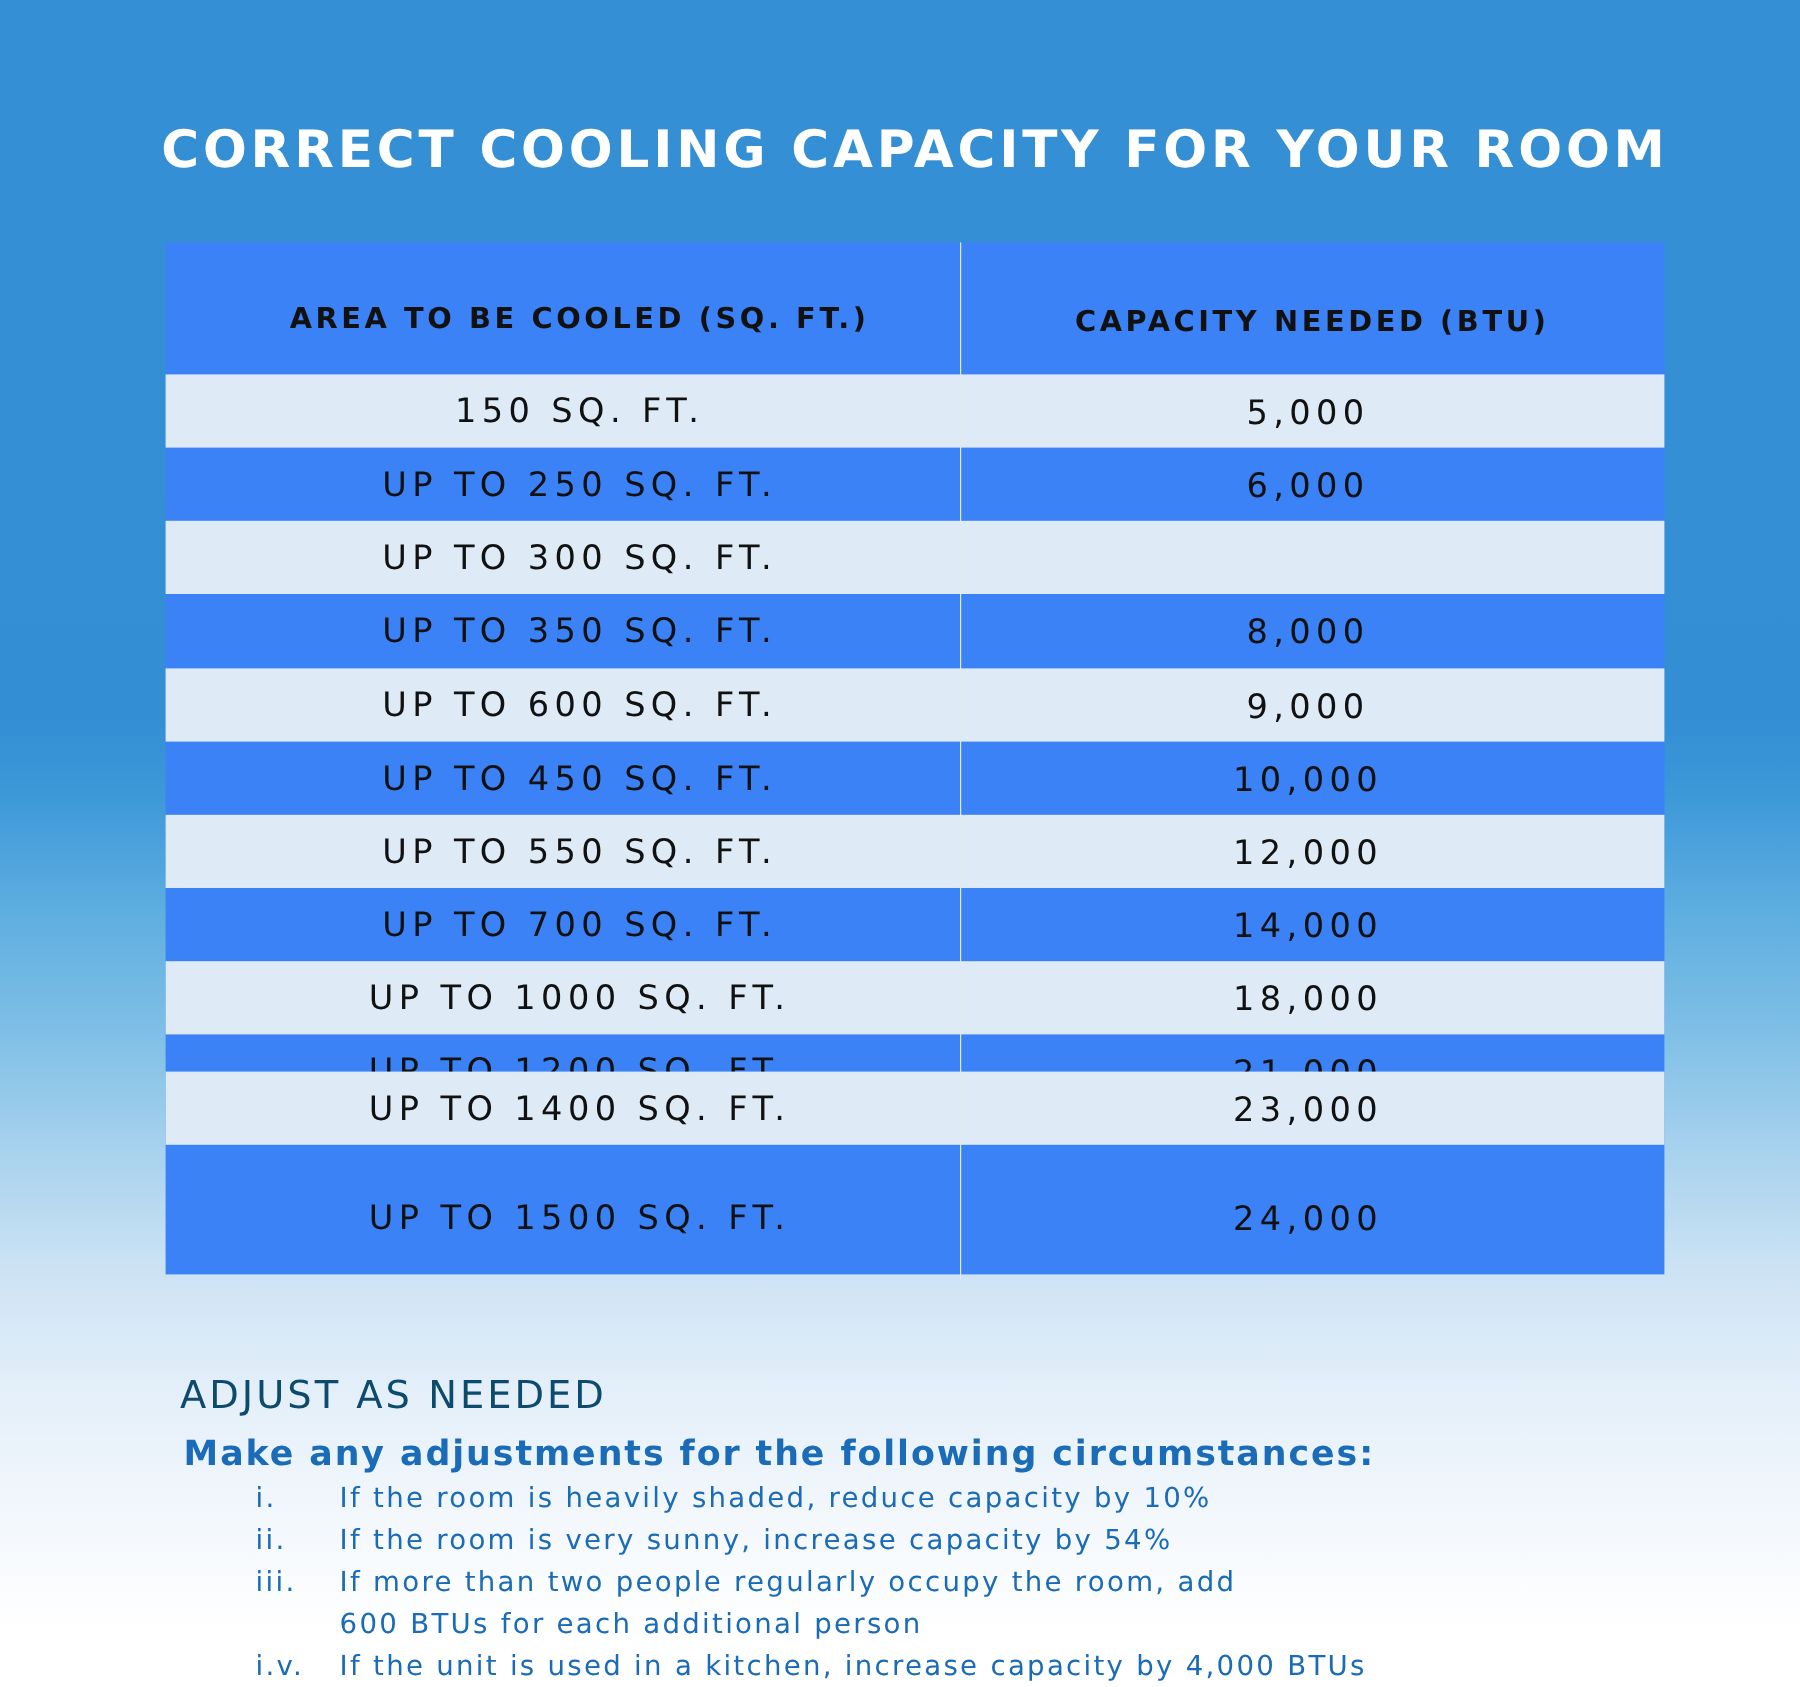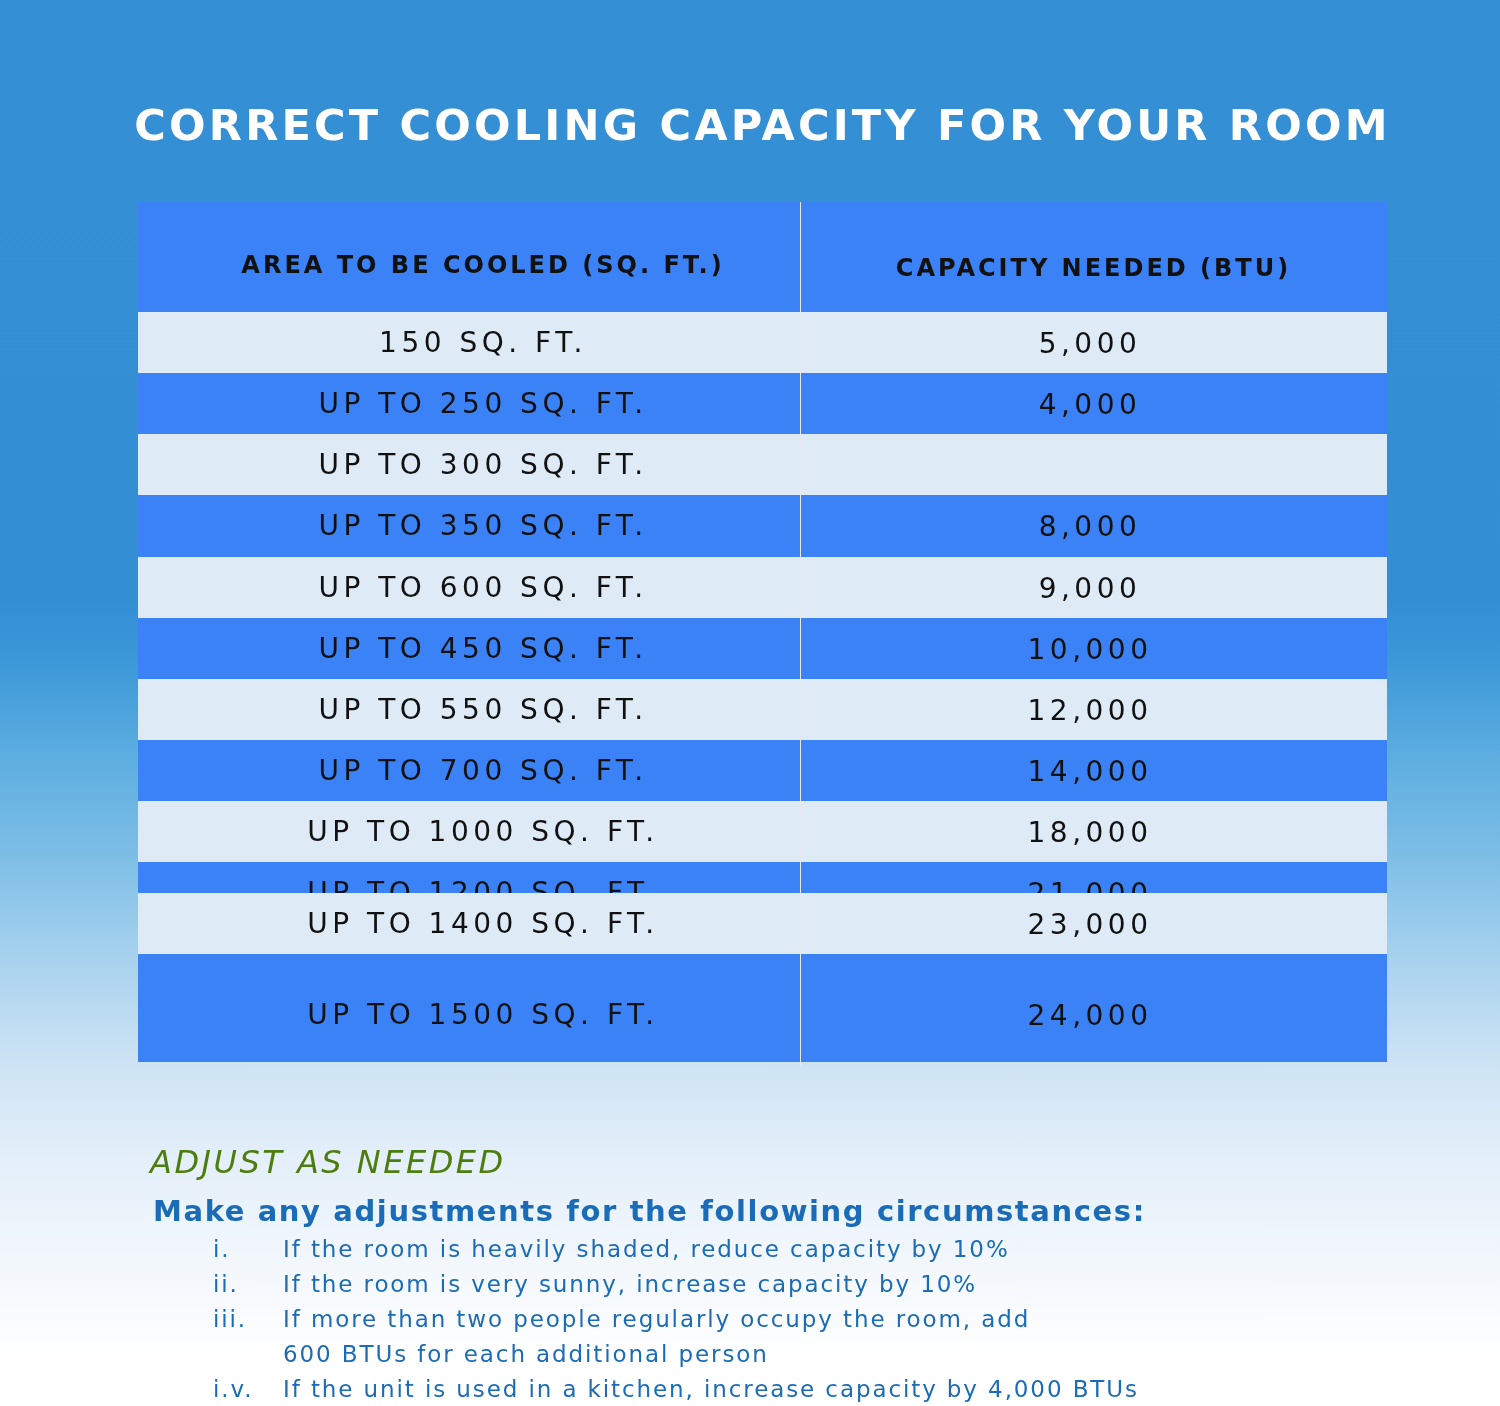--- a/index.html
+++ b/index.html
@@ -33,21 +33,21 @@
     position:absolute; left:0; width:1249px; height:61px;
   }
   .row.shade { background:#deebf6; }
   .cell {
     position:absolute; top:0; height:61px; display:flex; align-items:center; justify-content:center;
     font-size:28px; letter-spacing:4.5px; color:#111;
   }
   .cell.area { left:0; width:690px; padding-top:0; box-sizing:border-box; }
   .cell.btu { left:662px; width:580px; padding-top:2px; box-sizing:border-box; }
   .adjust-title {
-    position:absolute; left:150px; top:1143px; color:#4d7c0f; font-size:32px; letter-spacing:2.5px;font-style:italic;
+    position:absolute; left:150px; top:1143px; color:#0c4a6e; font-size:32px; letter-spacing:2.5px;
   }
   .adjust-sub {
     position:absolute; left:153px; top:1194px; color:#1a6bb8; font-size:29px; font-weight:bold; letter-spacing:1.6px;
   }
   .adj-list { position:absolute; left:213px; top:1236px; }
   .adj-item { position:relative; height:35px; color:#1a6bb8; font-size:23px; letter-spacing:1.9px; }
   .adj-num { position:absolute; left:0; top:0; }
   .adj-text { position:absolute; left:70px; top:0; white-space:nowrap; }
 </style>
 </head>
@@ -58,21 +58,21 @@
 <div class="table">
   <div class="hdr left">AREA TO BE COOLED (SQ. FT.)</div>
   <div class="hdr right">CAPACITY NEEDED (BTU)</div>
 
   <div class="row shade" style="top:110px">
     <div class="cell area">150 SQ. FT.</div>
     <div class="cell btu">5,000</div>
   </div>
   <div class="row" style="top:171px">
     <div class="cell area">UP TO 250 SQ. FT.</div>
-    <div class="cell btu">4,000</div>
+    <div class="cell btu">6,000</div>
   </div>
   <div class="row shade" style="top:232px">
     <div class="cell area">UP TO 300 SQ. FT.</div>
   </div>
   <div class="row" style="top:293px">
     <div class="cell area">UP TO 350 SQ. FT.</div>
     <div class="cell btu">8,000</div>
   </div>
   <div class="row shade" style="top:355px">
     <div class="cell area">UP TO 600 SQ. FT.</div>
@@ -113,21 +113,21 @@
 <div class="adjust-title">ADJUST AS NEEDED</div>
 <div class="adjust-sub">Make any adjustments for the following circumstances:</div>
 
 <div class="adj-list">
   <div class="adj-item">
     <span class="adj-num">i.</span>
     <span class="adj-text">If the room is heavily shaded, reduce capacity by 10%</span>
   </div>
   <div class="adj-item">
     <span class="adj-num">ii.</span>
-    <span class="adj-text">If the room is very sunny, increase capacity by 10%</span>
+    <span class="adj-text">If the room is very sunny, increase capacity by 54%</span>
   </div>
   <div class="adj-item">
     <span class="adj-num">iii.</span>
     <span class="adj-text">If more than two people regularly occupy the room, add</span>
   </div>
   <div class="adj-item">
     <span class="adj-text">600 BTUs for each additional person</span>
   </div>
   <div class="adj-item">
     <span class="adj-num">i.v.</span>

